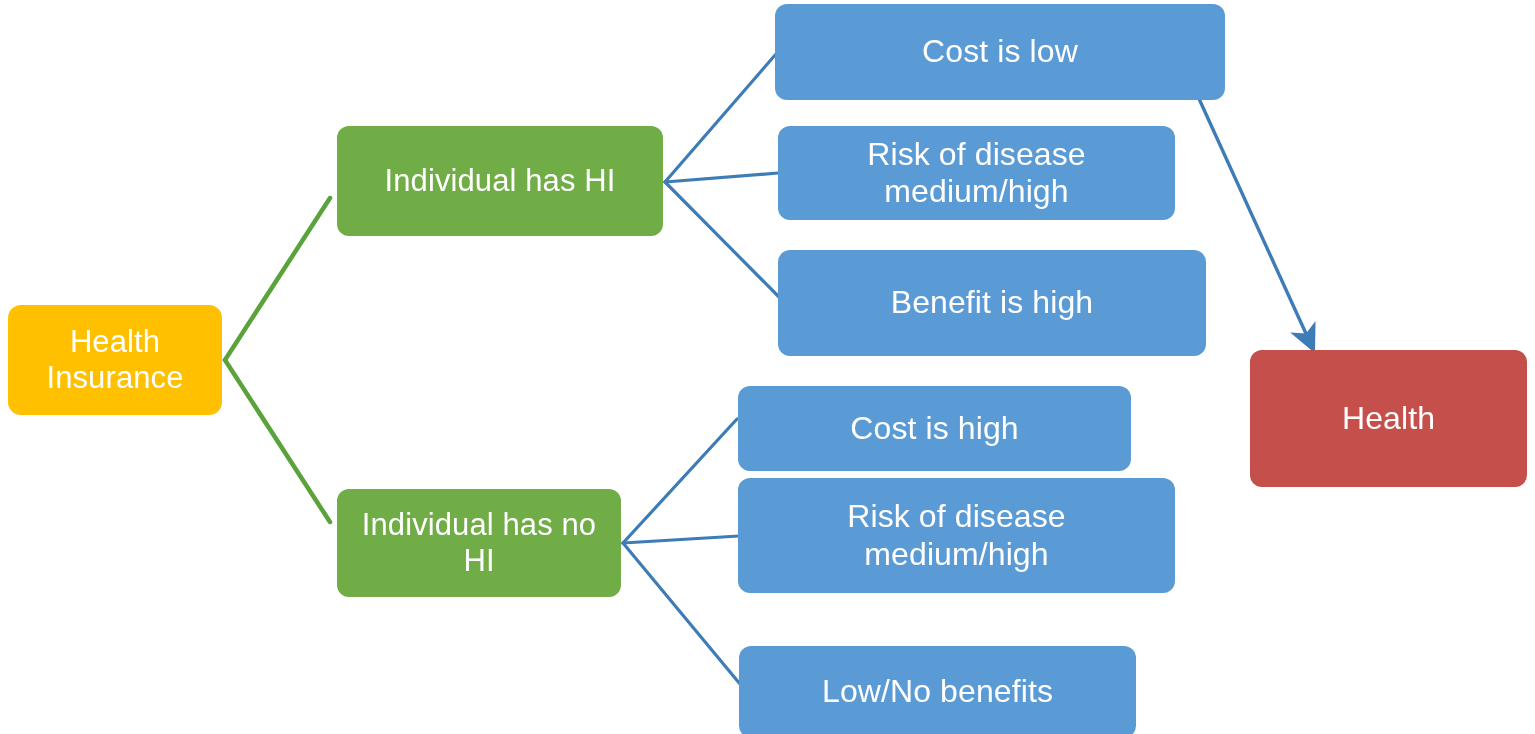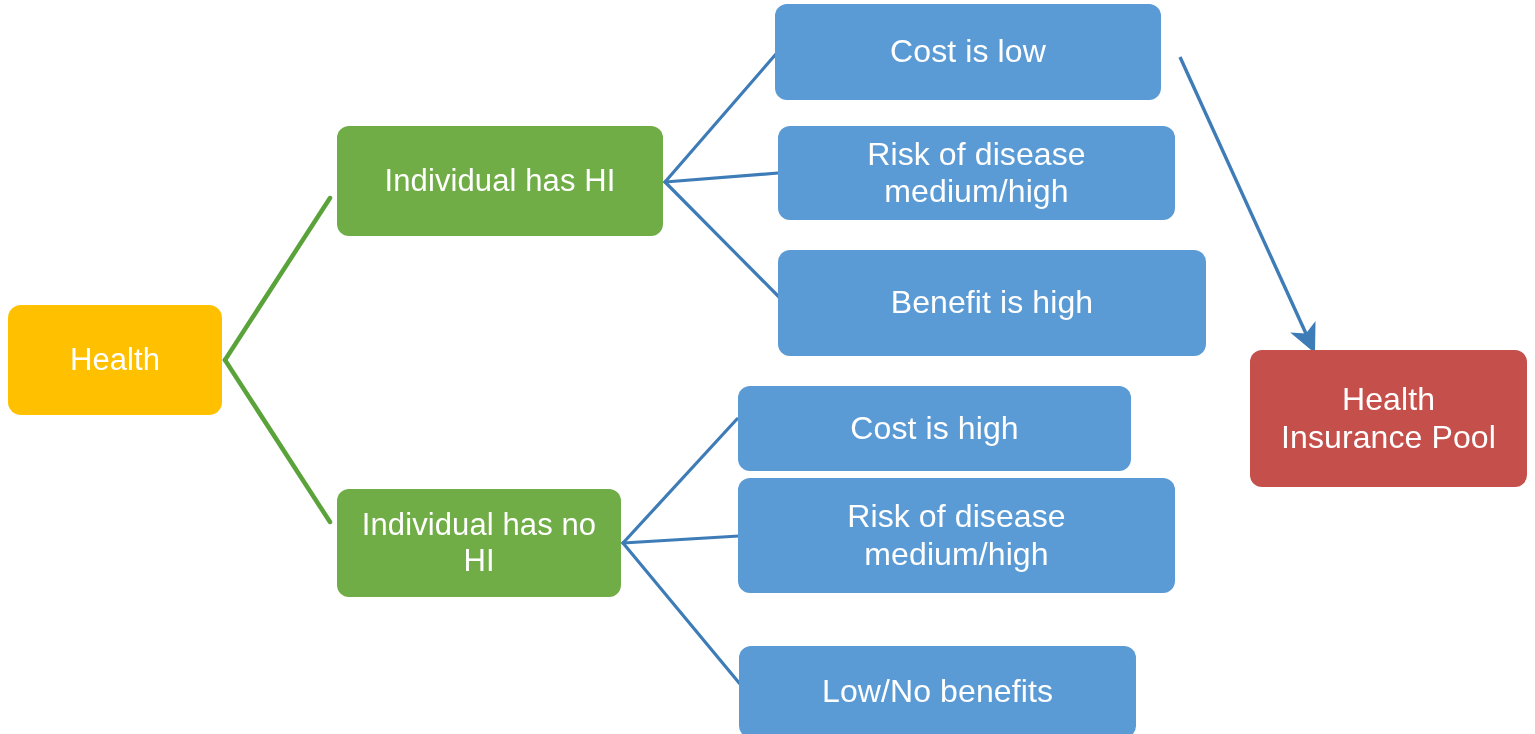--- a/index.html
+++ b/index.html
@@ -55,21 +55,21 @@
   #node-individual-has-hi {
     left: 337px; top: 126px; width: 326px; height: 110px;
     font-size: 31px;
   }
   #node-individual-has-no-hi {
     left: 337px; top: 489px; width: 284px; height: 108px;
     font-size: 31px;
   }
   
   #node-cost-is-low {
-    left: 775px; top: 4px; width: 386px; height: 96px;
+    left: 775px; top: 4px; width: 450px; height: 96px;
     font-size: 32px;
   }
   #node-risk-upper {
     left: 778px; top: 126px; width: 397px; height: 94px;
     font-size: 32px;
   }
   #node-benefit-is-high {
     left: 778px; top: 250px; width: 428px; height: 106px;
     font-size: 32px;
     justify-content: center;
@@ -115,20 +115,21 @@
     <line x1="623" y1="543" x2="737" y2="419" stroke="#3E7CB8" stroke-width="3.2" stroke-linecap="round"></line>
     <line x1="623" y1="543" x2="739" y2="536" stroke="#3E7CB8" stroke-width="3.2" stroke-linecap="round"></line>
     <line x1="623" y1="543" x2="740" y2="684" stroke="#3E7CB8" stroke-width="3.2" stroke-linecap="round"></line>
 
     <line x1="1180" y1="57" x2="1313" y2="349" stroke="#3E7CB8" stroke-width="3.4" marker-end="url(#arrowhead-blue)"></line>
   </svg>
 
   <div class="node node-root" id="node-health-insurance">
     <span>
       <span>Health</span><br>
+      <span>Insurance</span>
     </span>
   </div>
 
   <div class="node node-branch" id="node-individual-has-hi">
     <span>Individual has HI</span>
   </div>
 
   <div class="node node-branch" id="node-individual-has-no-hi">
     <span>
       <span>Individual has no</span><br>
@@ -162,17 +163,16 @@
     </span>
   </div>
 
   <div class="node node-leaf" id="node-low-no-benefits">
     <span>Low/No benefits</span>
   </div>
 
   <div class="node node-pool" id="node-health-insurance-pool">
     <span>
       <span>Health</span><br>
-      <span>Insurance Pool</span>
     </span>
   </div>
 
 </div>
 
 </body></html>

